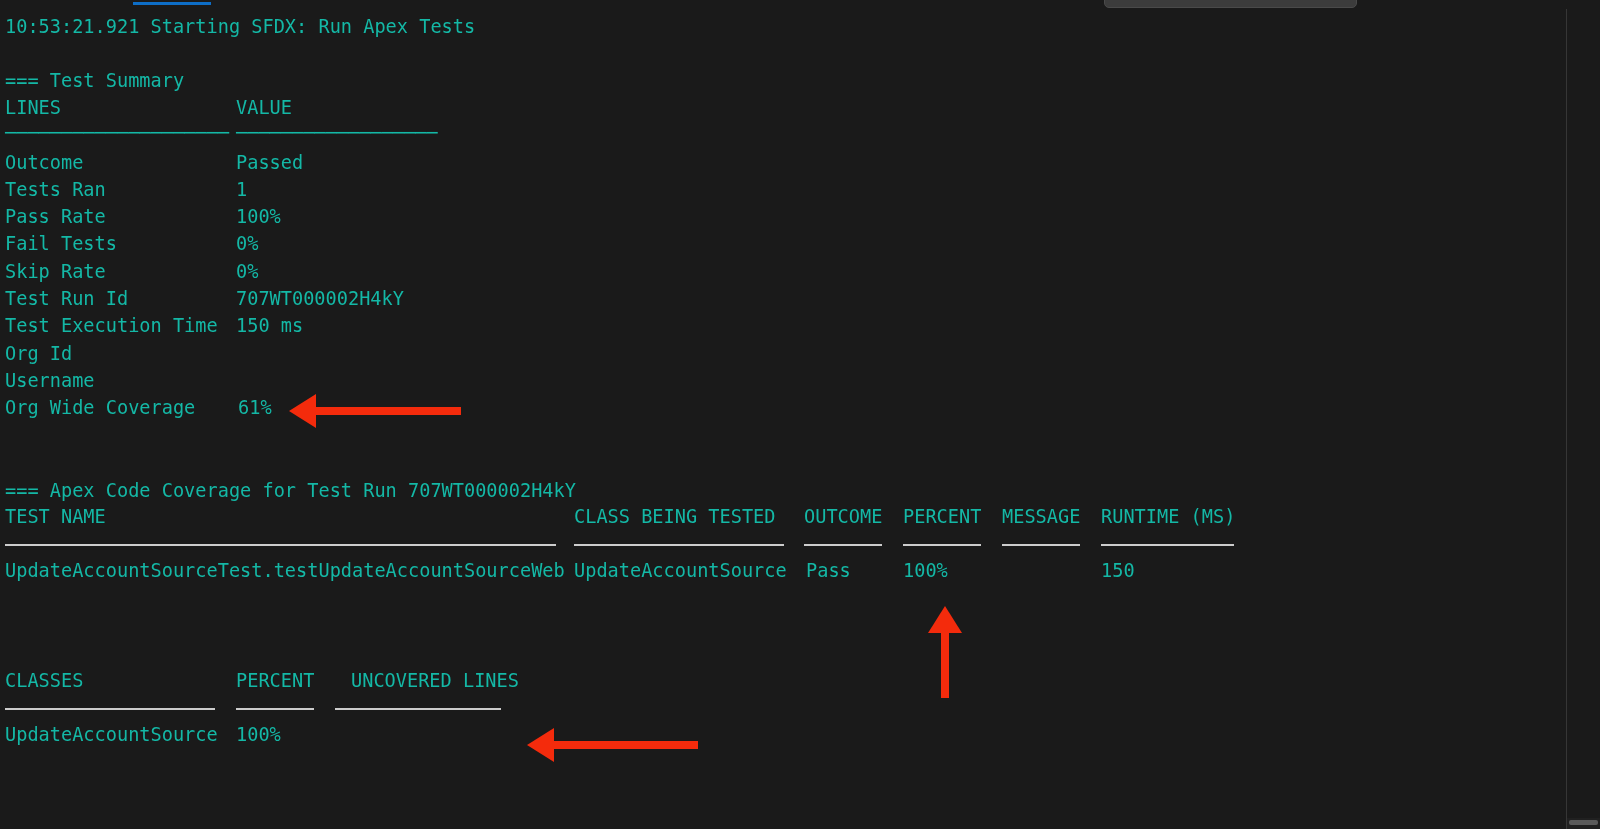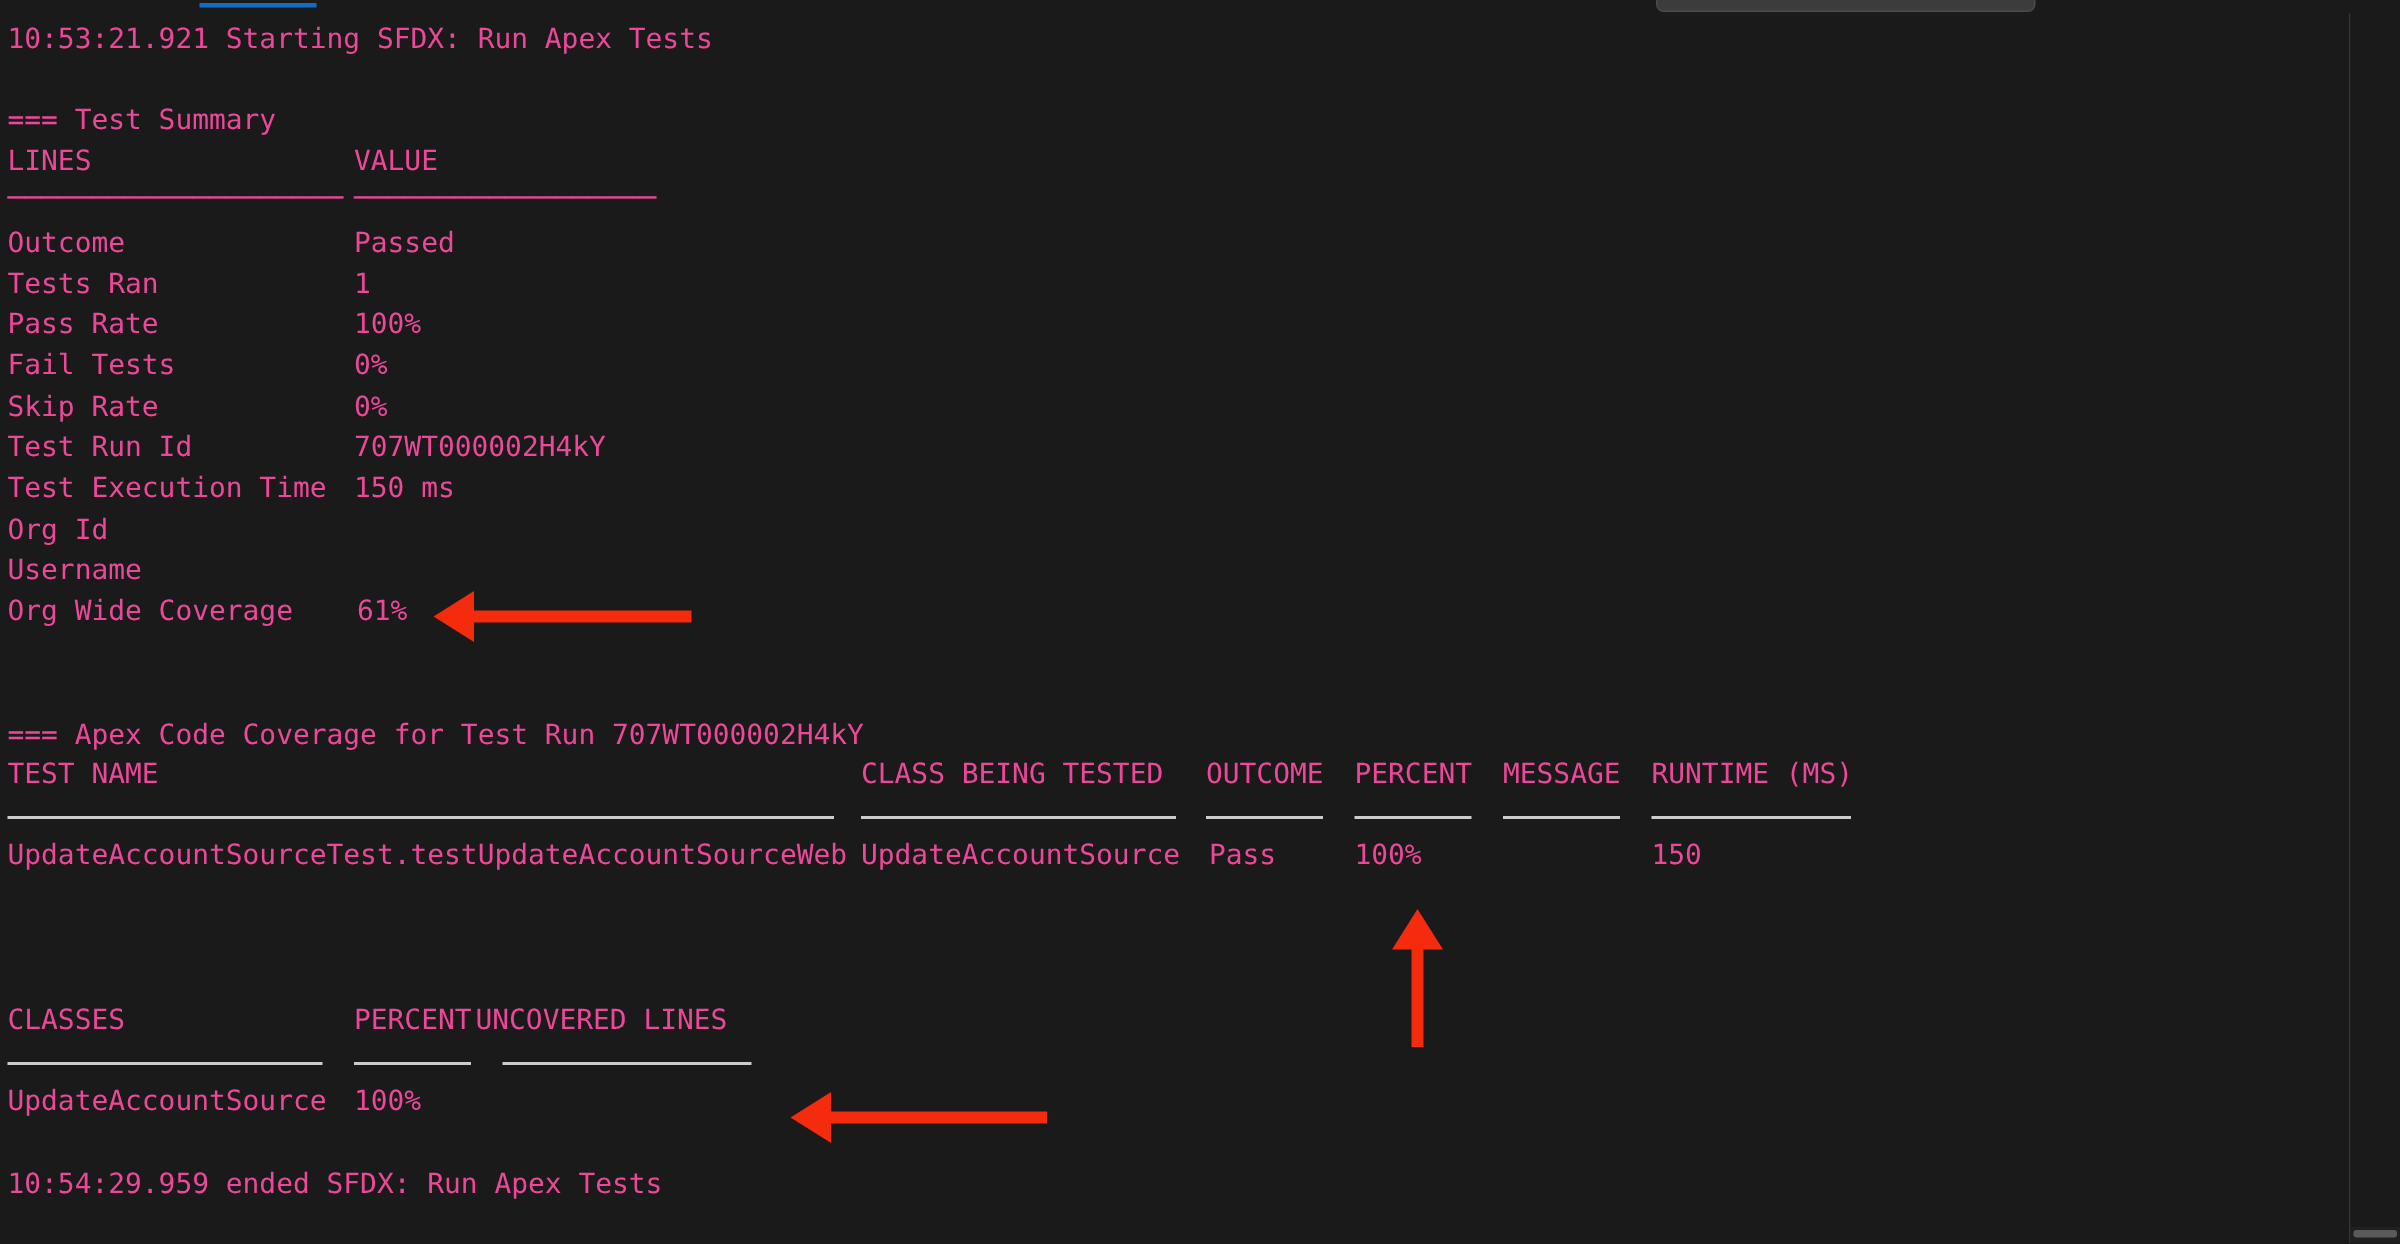--- a/index.html
+++ b/index.html
@@ -78,21 +78,21 @@
     left: 0;
     top: 0;
     width: 1566px;
     height: 829px;
     overflow: hidden;
   }
   .line {
     position: absolute;
     left: 5px;
     white-space: pre;
-    color: #ec4899;
+    color: #14b8a6;
     font-family: "DejaVu Sans Mono", monospace;
     font-size: 18.6px;
     line-height: 22px;
     letter-spacing: 0px;
   }
 
   
   .arrow {
     position: absolute;
   }
@@ -202,31 +202,30 @@
     <div class="line" style="top:560px">UpdateAccountSourceTest.testUpdateAccountSourceWeb</div>
     <div class="line" style="top:560px; left:574px">UpdateAccountSource</div>
     <div class="line" style="top:560px; left:806px">Pass</div>
     <div class="line" style="top:560px; left:903px">100%</div>
     <div class="line" style="top:560px; left:1002px"></div>
     <div class="line" style="top:560px; left:1101px">150</div>
 
 
     <div class="line" style="top:670px">CLASSES</div>
     <div class="line" style="top:670px; left:236px">PERCENT</div>
-    <div class="line" style="top:670px; left:317px">UNCOVERED LINES</div>
+    <div class="line" style="top:670px; left:351px">UNCOVERED LINES</div>
 
     <div style="position:absolute;left:5px;top:708px;width:210px;height:2px;background:#cccccc;"></div>
     <div style="position:absolute;left:236px;top:708px;width:78px;height:2px;background:#cccccc;"></div>
     <div style="position:absolute;left:335px;top:708px;width:166px;height:2px;background:#cccccc;"></div>
 
     <div class="line" style="top:724px">UpdateAccountSource</div>
     <div class="line" style="top:724px; left:236px">100%</div>
     <div class="line" style="top:724px; left:335px"></div>
 
-    <div class="line" style="top:779px">10:54:29.959 ended SFDX: Run Apex Tests</div>
 
     <div class="arrow arrow-h" style="left:289px; top:394px; width:172px; height:34px;">
       <div class="head"></div>
       <div class="shaft" style="left:25px; width:147px;"></div>
     </div>
 
     <div class="arrow arrow-v" style="left:928px; top:606px; width:34px; height:92px;">
       <div class="head"></div>
       <div class="shaft" style="top:25px; height:67px;"></div>
     </div>

